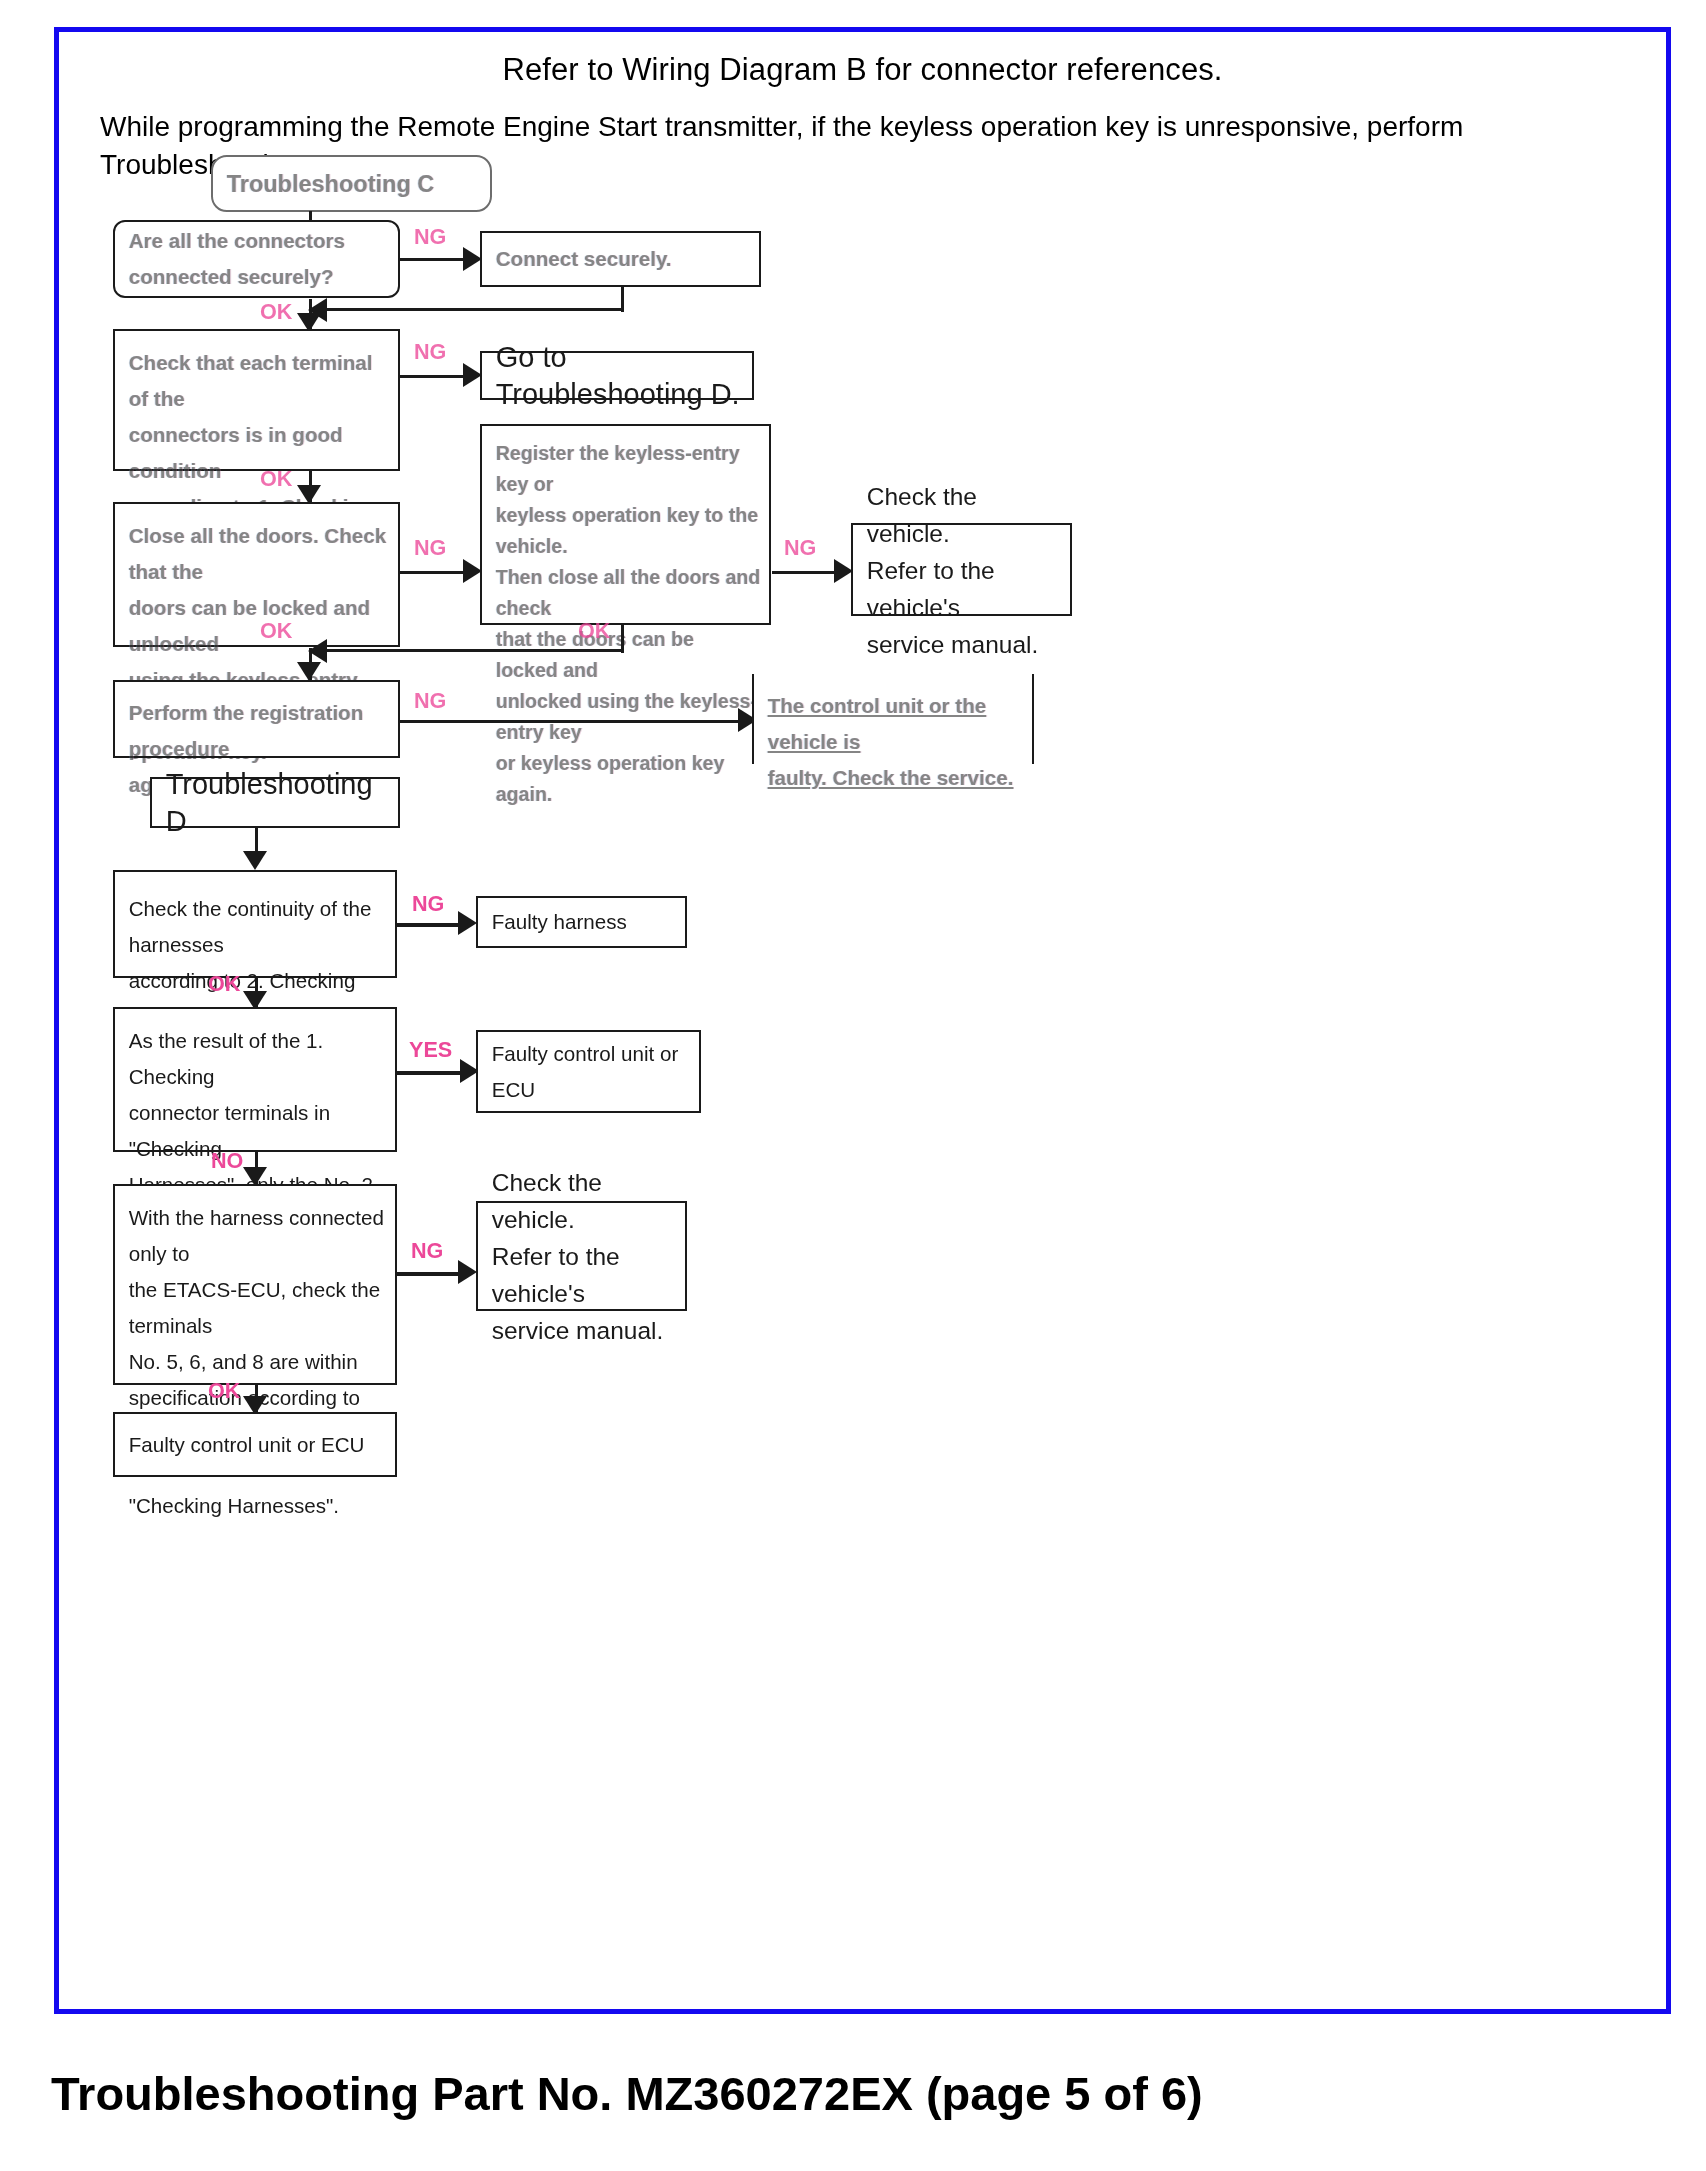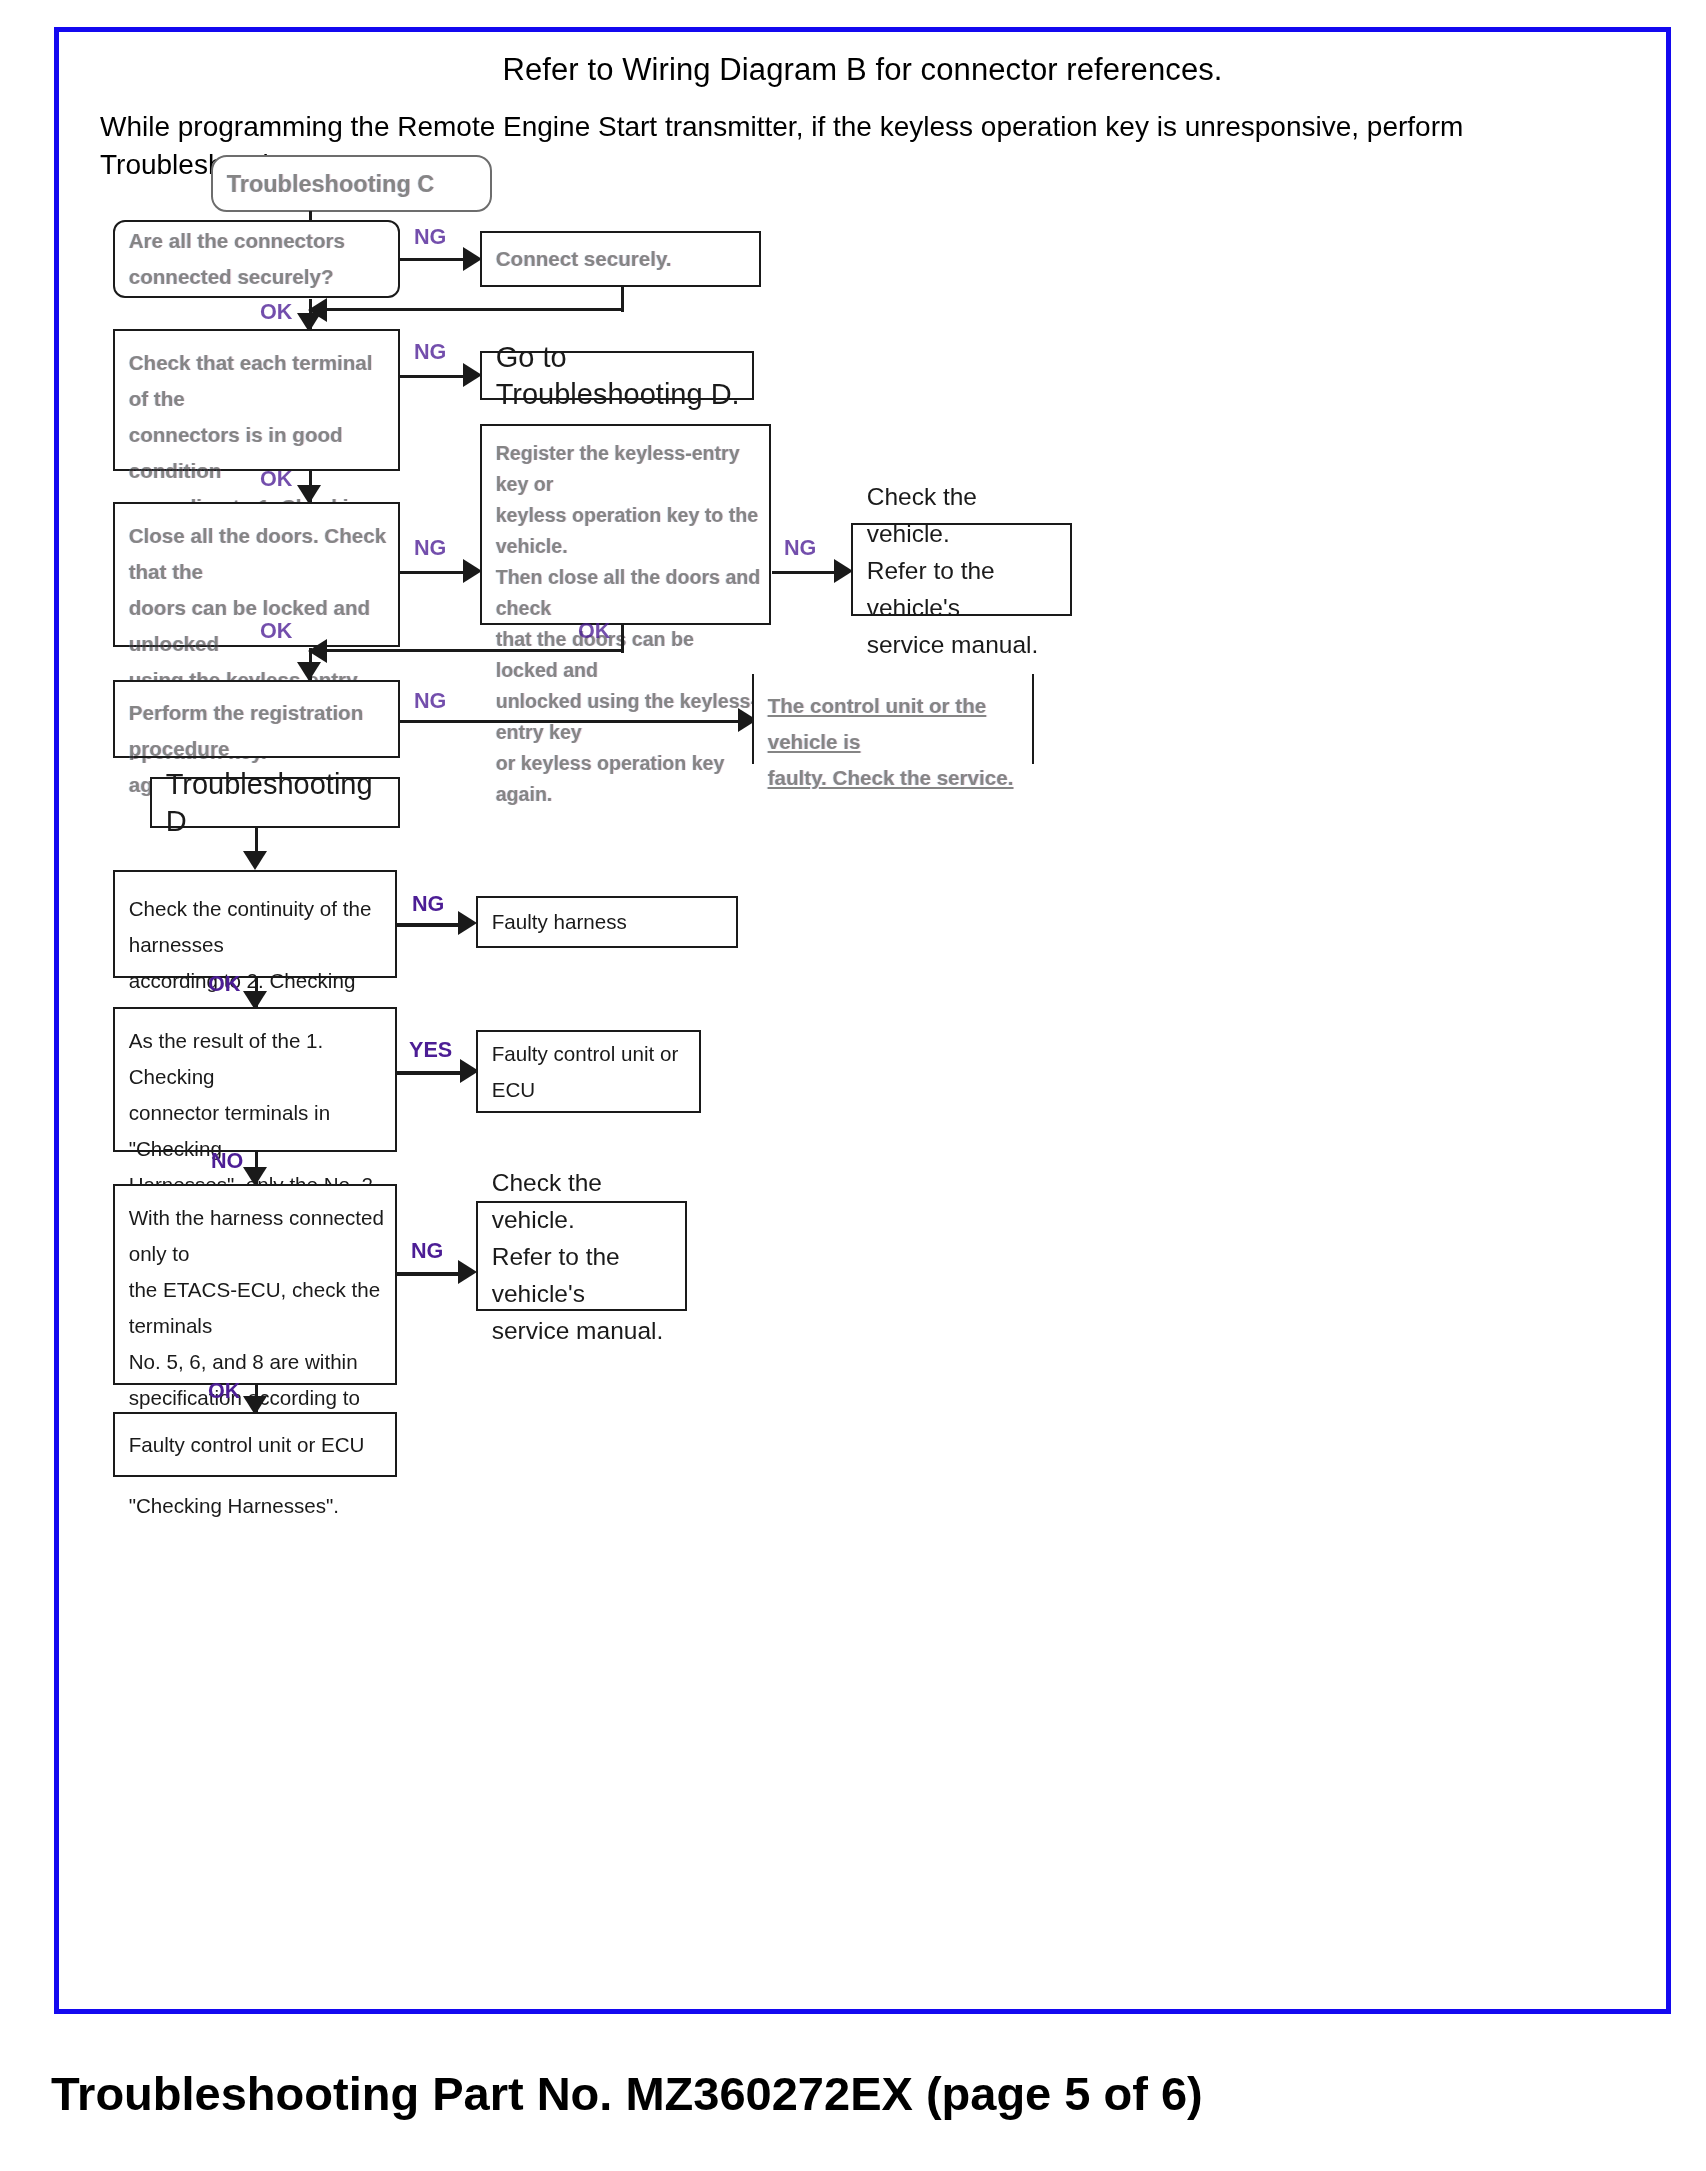--- a/index.html
+++ b/index.html
@@ -37,21 +37,21 @@
   .ln.v{width:2.9px;}
   .ln.thick.h{height:3.9px;}
 
   .arrow-d{position:absolute;width:0;height:0;border-left:12.7px solid transparent;
            border-right:12.7px solid transparent;border-top:19.6px solid #1a1a1a;}
   .arrow-r{position:absolute;width:0;height:0;border-top:12.7px solid transparent;
            border-bottom:12.7px solid transparent;border-left:19.6px solid #1a1a1a;}
   .arrow-l{position:absolute;width:0;height:0;border-top:12.7px solid transparent;
            border-bottom:12.7px solid transparent;border-right:19.6px solid #1a1a1a;}
 
-  .lbl{position:absolute;font-size:21.6px;font-weight:700;color:#4c1d95;}
+  .lbl{position:absolute;font-size:21.6px;font-weight:700;color:#ec4899;}
   .lbl.soft{opacity:.78;}
 
   
   .footer{position:absolute;left:51px;top:2066px;font-size:47px;font-weight:700;color:#000;}
 
   .circ1{display:inline-block;width:21.6px;height:21.6px;line-height:19.6px;border:2px solid #1a1a1a;
          border-radius:50%;text-align:center;font-size:14.7px;vertical-align:-2px;margin:0 2px;}
 </style>
 </head>
 <body>
@@ -182,21 +182,21 @@
       <div class="txt t-small clear" style="top:19px;transform:none;">
         <div>Check the continuity of the harnesses</div>
         <div>according to 2. Checking continuity in</div>
         <div>"Checking Harnesses".</div>
       </div>
     </div>
     <div class="ln thick h" style="left:338px;top:891px;width:71px;"></div>
     <div class="arrow-r" style="left:399px;top:879px;"></div>
     <div class="lbl" style="left:353px;top:859px;">NG</div>
 
-    <div class="fbox" style="left:417px;top:864px;width:262px;height:52px;">
+    <div class="fbox" style="left:417px;top:864px;width:211px;height:52px;">
       <div class="txt t-small clear">Faulty harness</div>
     </div>
 
     <div class="ln v" style="left:196px;top:946px;height:31px;"></div>
     <div class="arrow-d" style="left:184px;top:959px;"></div>
     <div class="lbl" style="left:149px;top:939px;">OK</div>
 
     <div class="fbox" style="left:54px;top:975px;width:284px;height:145px;">
       <div class="txt t-small clear" style="top:13.7px;transform:none;">
         <div>As the result of the 1. Checking</div>

